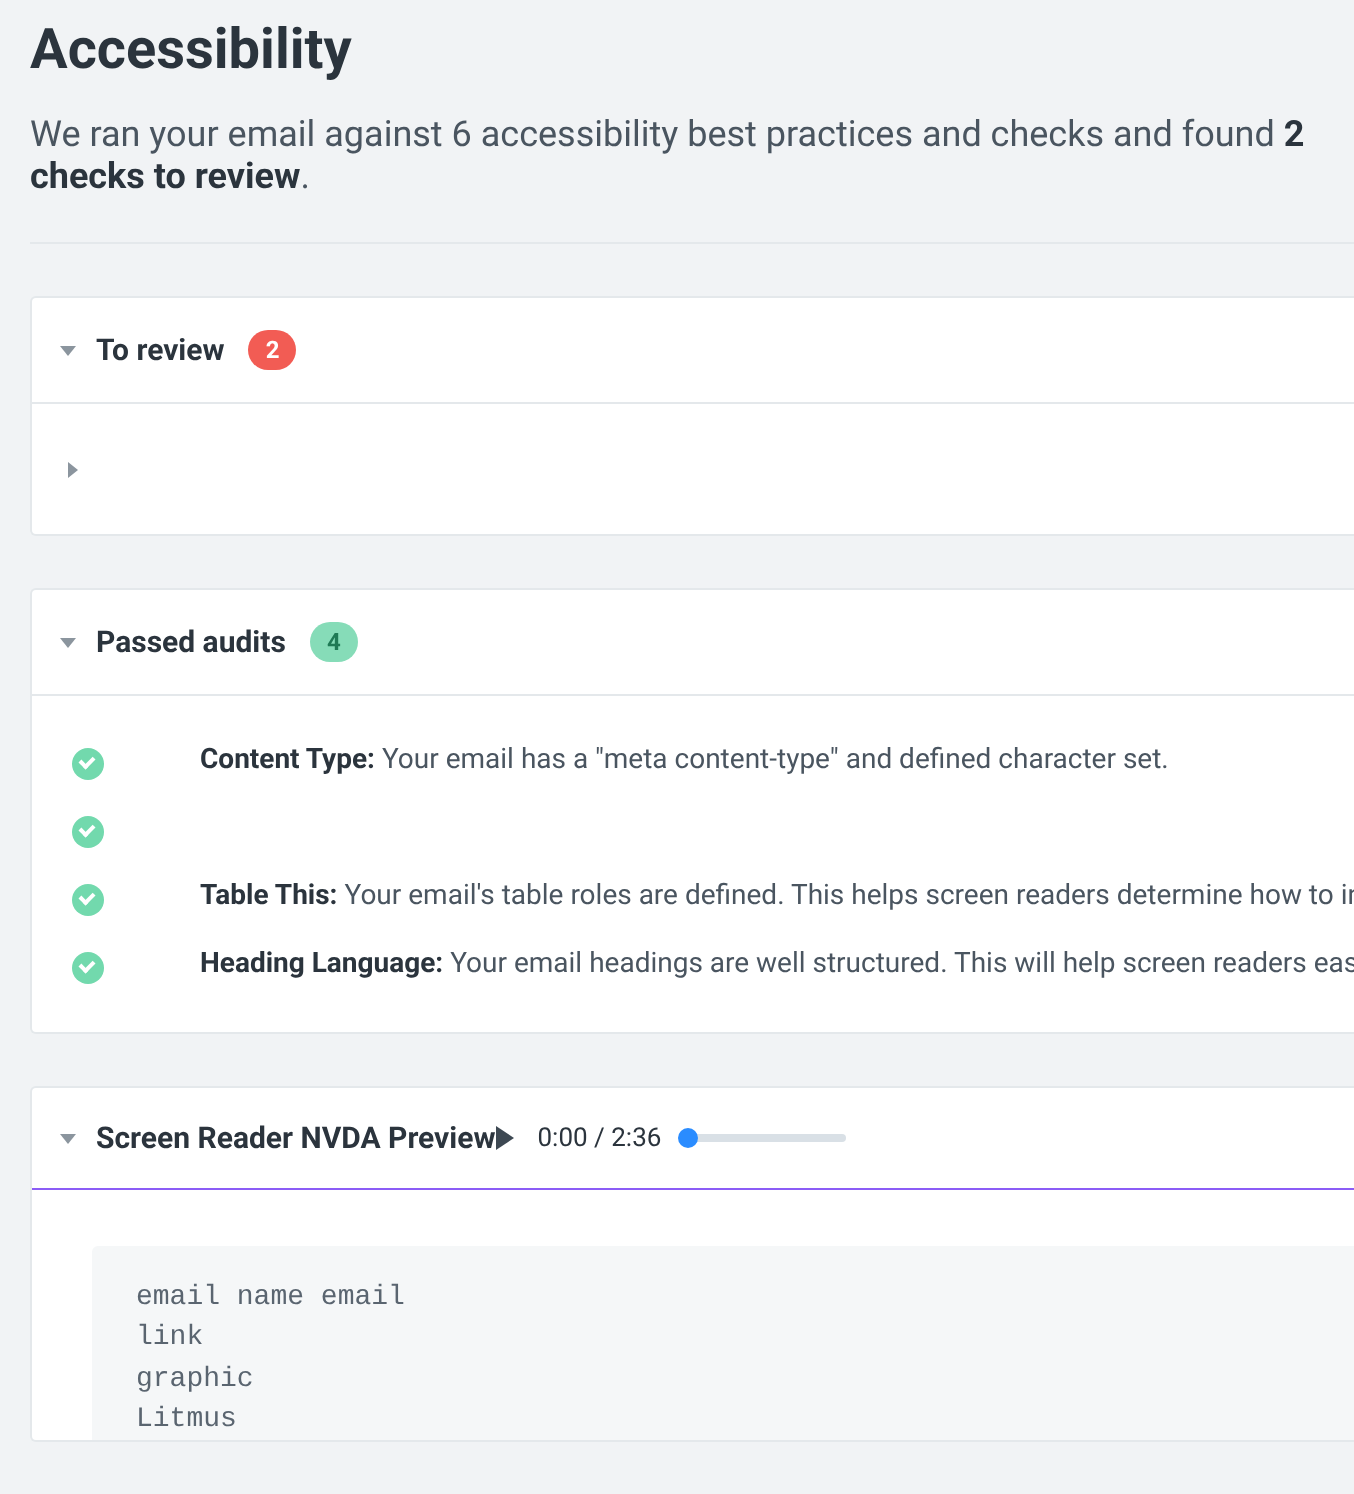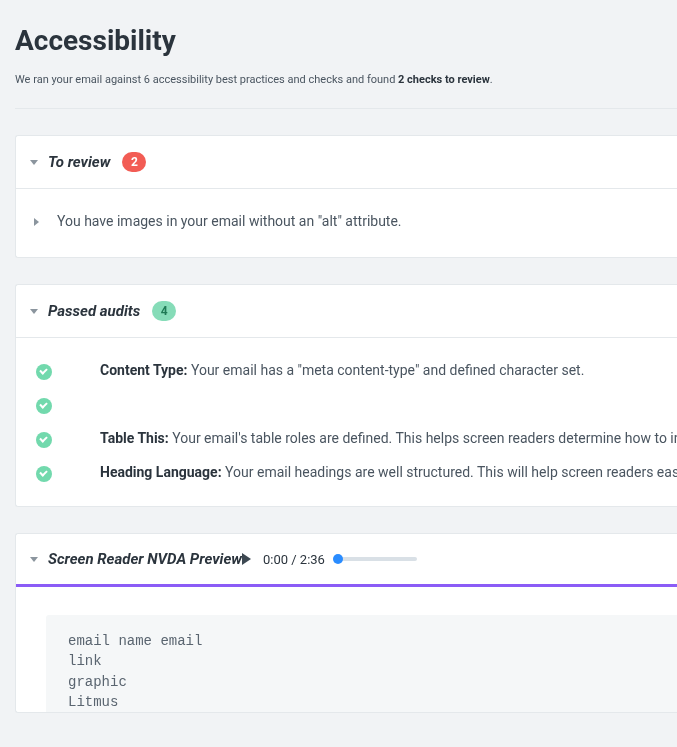--- a/index.html
+++ b/index.html
@@ -9,25 +9,25 @@
     color: #3d4852;
     width: 677px;
     height: 747px;
     overflow: hidden;
     padding: 0 0 0 15px;
   }
   .page-title {
     font-size: 28px;
     font-weight: 700;
     color: #2b343d;
-    margin-top: 24px;
+    margin-top: 8px;
   }
   .intro {
     margin-top: 16px;
-    font-size: 11px;
+    font-size: 18px;
     color: #4a5560;
   }
   .intro strong { font-weight: 700; color: #2b343d; }
   .divider {
     margin-top: 22px;
     border: none;
     border-top: 1px solid #e4e8eb;
   }
   .panel {
     background: #ffffff;
@@ -49,21 +49,20 @@
     width: 0; height: 0;
     border-left: 4px solid transparent;
     border-right: 4px solid transparent;
     border-top: 5px solid #8b959e;
     margin-right: 10px;
   }
   .panel-title {
     font-size: 15px;
     font-weight: 700;
     color: #2b343d;
-    font-style: italic;
   }
   .badge {
     display: inline-flex;
     align-items: center;
     justify-content: center;
     min-width: 24px;
     height: 20px;
     border-radius: 10px;
     font-size: 12px;
     font-weight: 700;
@@ -158,21 +157,21 @@
     margin: 10px 0 0 30px;
     padding: 16px 22px 0;
     font-family: "Courier New", Courier, monospace;
     font-size: 14px;
     color: #5a6570;
     line-height: 1.45;
     white-space: pre;
     border-top-left-radius: 3px;
   }
   .panel-body-preview {
-    border-top: 3px solid #8b5cf6;
+    border-top: 1px solid #8b5cf6;
     padding: 18px 0 0 0;
   }
 </style>
 </head>
 <body>
 
 <h1 class="page-title">Accessibility</h1>
 
 <p class="intro">
   <span>We ran your email against 6 accessibility best practices and checks and found </span><strong>2 checks to review</strong><span>.</span>
@@ -182,21 +181,20 @@
 
 <section class="panel">
   <div class="panel-header">
     <span class="chev"></span>
     <span class="panel-title">To review</span>
     <span class="badge badge-red">2</span>
   </div>
   <div class="panel-body">
     <div class="item-row">
       <span class="arrow-right"></span>
-      <span>You have images in your email without an "alt" attribute.</span>
     </div>
   </div>
 </section>
 
 <section class="panel panel-passed">
   <div class="panel-header">
     <span class="chev"></span>
     <span class="panel-title">Passed audits</span>
     <span class="badge badge-green">4</span>
   </div>

